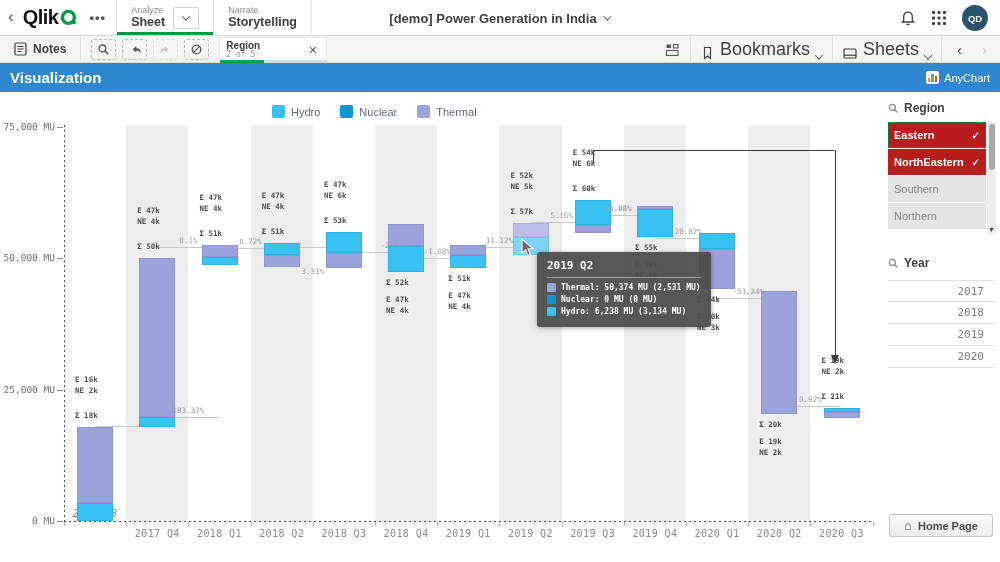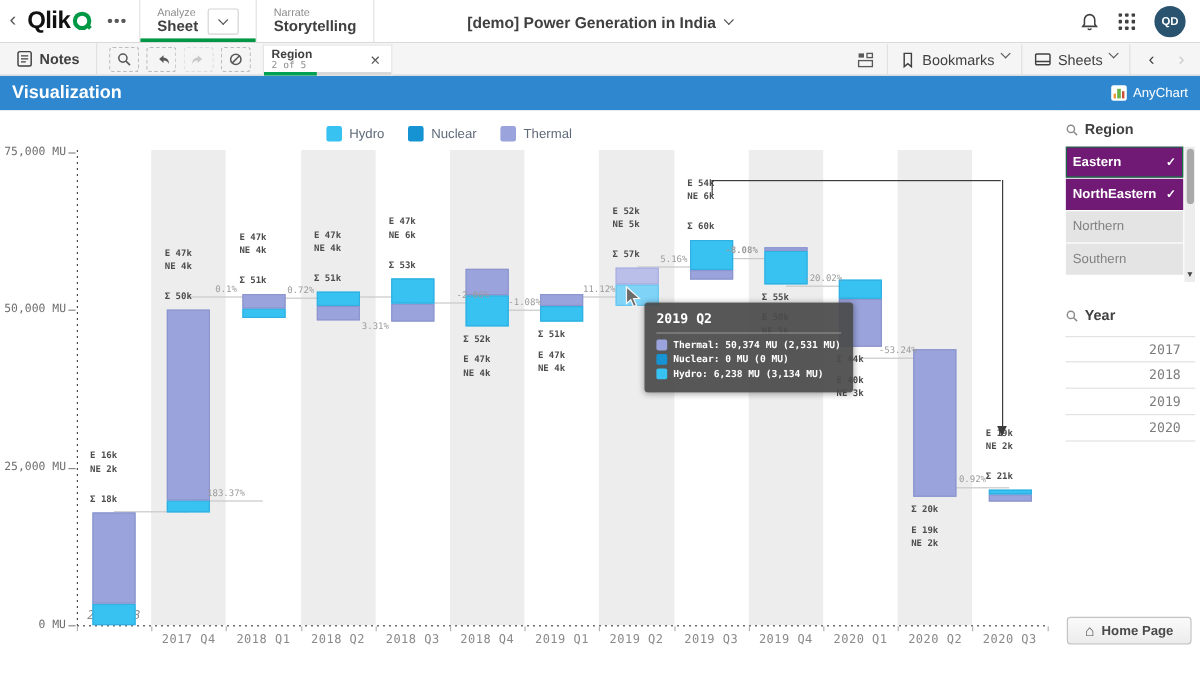--- a/index.html
+++ b/index.html
@@ -34,21 +34,21 @@
   .sel-ico{width:25px;height:21px;border:1px dashed #bdbdbd;border-radius:3px;display:flex;align-items:center;justify-content:center;background:transparent}
   .sel-ico.disabled{border-color:#dedede}
   .sel-tab{width:108px;height:26px;background:#fff;border:1px solid #e4e4e4;border-bottom:none;position:relative;display:flex;align-items:center;padding:0 6px;margin-top:1px}
   .sel-tab .tt{flex:1;line-height:1.05}
   .sel-tab .t1{font-size:10px;font-weight:bold;color:#404040;display:block}
   .sel-tab .t2{font-size:8px;color:#8c8c8c;display:block;font-family:"DejaVu Sans Mono",monospace}
   .sel-tab .x{font-size:11px;color:#595959;padding:0 3px}
   .sel-prog{position:absolute;left:0;bottom:0;height:3px;width:100%;background:#d9d9d9}
   .sel-prog i{display:block;height:3px;background:#00a152}
   .toolbar-right{position:absolute;right:0;top:0;height:27px;display:flex;align-items:center;gap:10px;padding-right:8px}
-  .tr-item{display:flex;align-items:flex-start;gap:6px;font-size:12px;color:#404040}
+  .tr-item{display:flex;align-items:flex-end;gap:6px;font-size:18px;color:#404040}
   .arrow-nav{font-size:15px;color:#404040;padding:0 5px}
   .arrow-nav.disabled{color:#c8c8c8}
 
   
   .vizbar{height:29px;background:#2f88cf;display:flex;align-items:center;justify-content:space-between;padding:0 10px}
   .viz-title{color:#fff;font-size:15px;font-weight:bold}
   .anychart-badge{display:flex;align-items:center;gap:5px;color:#fff;font-size:11px}
   .ac-ico{width:13px;height:13px;background:#fff;border-radius:2px;display:flex;align-items:flex-end;justify-content:center;gap:1px;padding:2px 1.5px}
   .ac-ico i{width:2.5px;display:block}
 
@@ -81,21 +81,21 @@
   .tt-sw{width:9px;height:9px;border-radius:1.5px;display:inline-block}
   .cursor{position:absolute;z-index:40}
 
   
   .sidebar{width:118px;position:relative;background:#fff;padding-left:6px}
   .pane-title{display:flex;align-items:center;gap:5px;font-size:12px;font-weight:bold;color:#404040}
   .region-pane{position:absolute;left:6px;top:9px;width:108px}
   .listbox{margin-top:7px;position:relative;width:108px;height:113px;overflow:hidden}
   .lb-rows{position:absolute;left:0;top:0;width:98px}
   .lb-item{height:26px;margin-bottom:1px;display:flex;align-items:center;padding:0 6px;font-size:11px;font-weight:bold}
-  .lb-item.selected{background:#701a75;color:#fff}
+  .lb-item.selected{background:#b91c1c;color:#fff}
   .lb-item.focused{outline:1px solid #0b7a3e;outline-offset:-1px}
   .lb-item.alternative{background:#e4e4e4;color:#828282;font-weight:normal}
   .lb-item .ck{margin-left:auto;font-size:10px}
   .lb-scroll{position:absolute;right:0;top:0;width:9px;height:113px;background:#ededed}
   .lb-thumb{position:absolute;left:1.5px;top:2px;width:6px;height:46px;background:#a9a9a9;border-radius:3px}
   .lb-down{position:absolute;left:0;bottom:0;width:9px;text-align:center;font-size:7px;color:#444;line-height:10px}
   .year-pane{position:absolute;left:6px;top:164px;width:108px}
   .yearlist{margin-top:10px}
   .year-item{height:22px;line-height:22px;text-align:right;padding-right:12px;font-size:11px;color:#7d7d7d;
     font-family:"DejaVu Sans Mono",monospace;border-bottom:1px solid #e2e2e2}
@@ -442,24 +442,24 @@
           <div class="lb-rows" id="region-list">
               <div class="lb-item selected focused">
                 <span>Eastern</span>
                 <span class="ck">✓</span>
               </div>
               <div class="lb-item selected">
                 <span>NorthEastern</span>
                 <span class="ck">✓</span>
               </div>
               <div class="lb-item alternative">
-                <span>Northern</span>
+                <span>Southern</span>
               </div>
               <div class="lb-item alternative">
-                <span>Southern</span>
+                <span>Northern</span>
               </div>
             </div>
           <div class="lb-scroll">
             <span class="lb-thumb"></span>
             <span class="lb-down">▼</span>
           </div>
         </div>
       </div>
       <div class="year-pane">
         <div class="pane-title">

